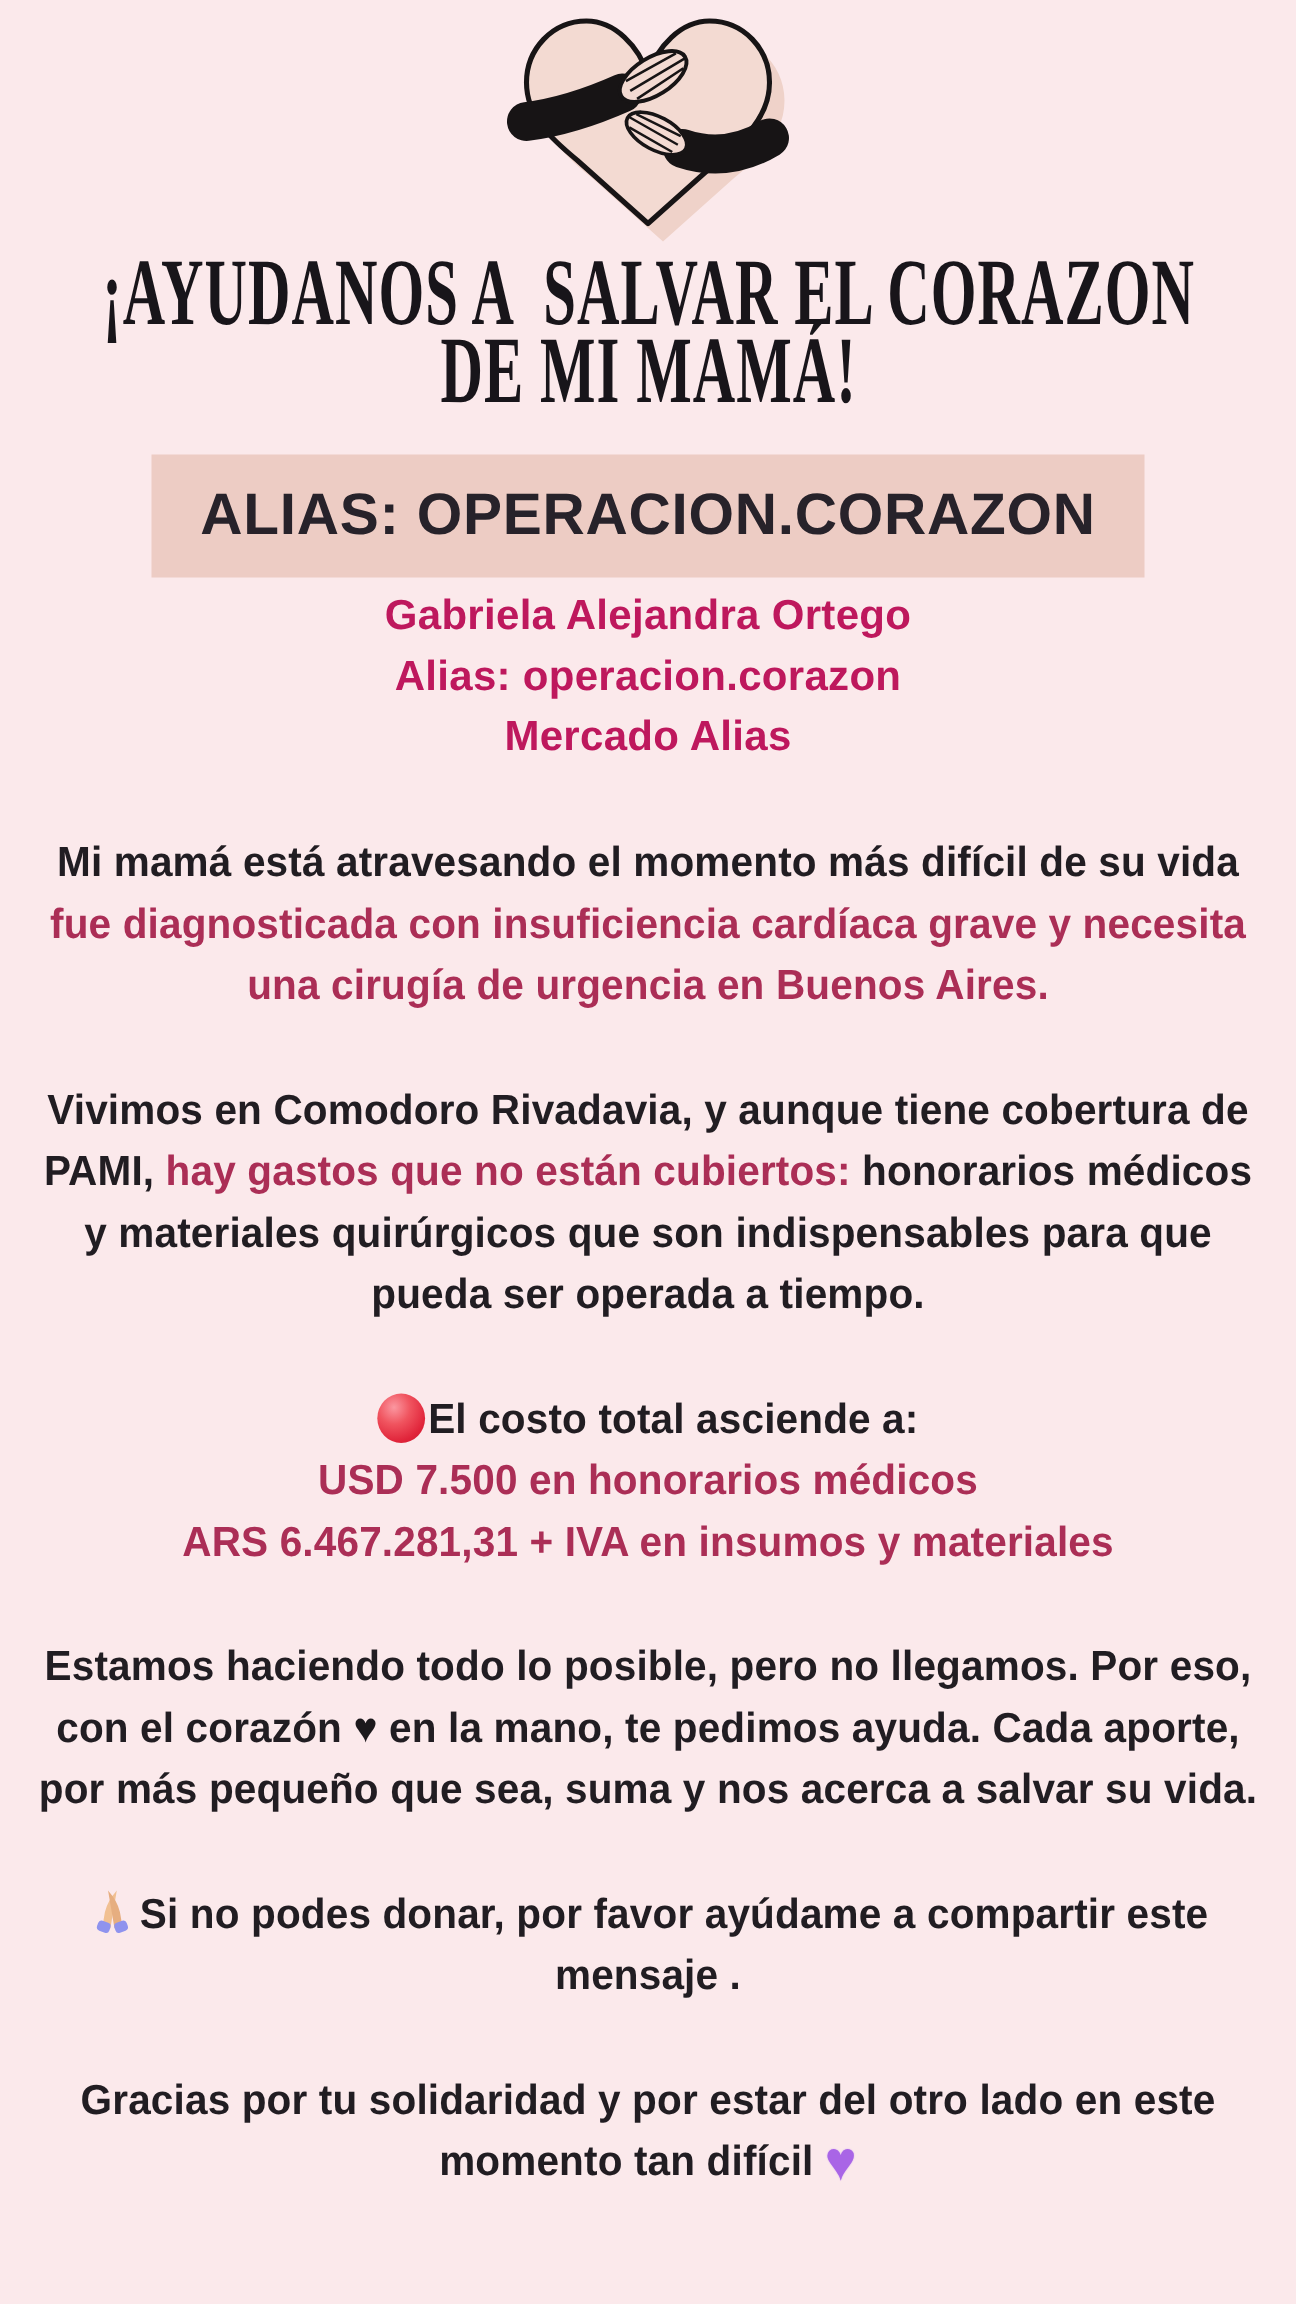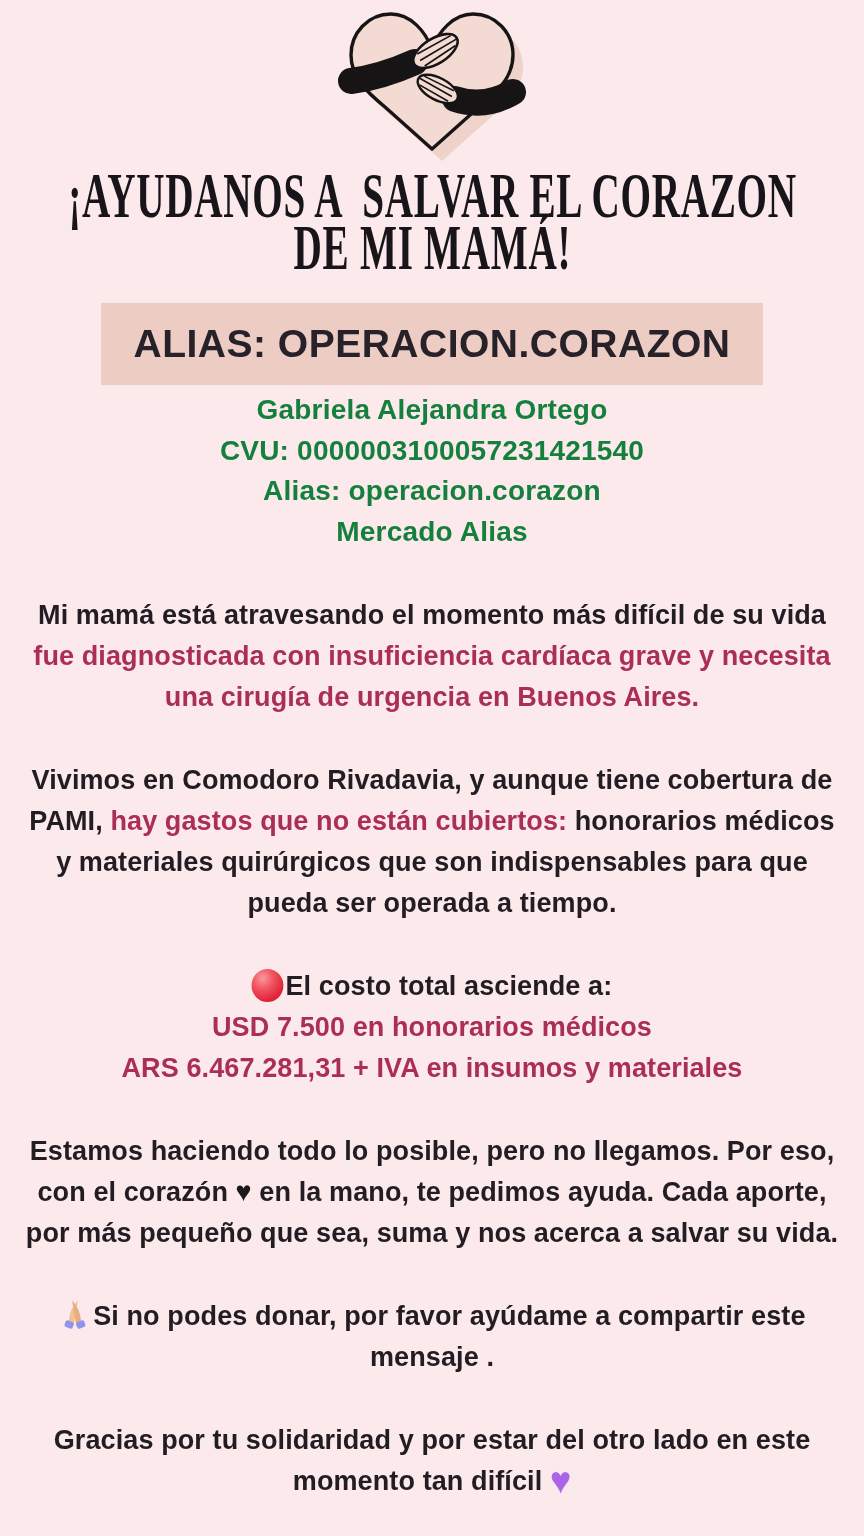--- a/index.html
+++ b/index.html
@@ -44,21 +44,21 @@
     background:var(--banner-background);
     display:flex;align-items:center;justify-content:center;
     flex:none;
   }
   .alias-banner span{
     font-size:39px;font-weight:700;letter-spacing:0.5px;color:#27222a;
   }
 
   .payment{margin-top:5px;text-align:center;flex:none;}
   .payment div{
-    font-size:28px;font-weight:700;line-height:40.5px;letter-spacing:0.2px;color:#15803d;
+    font-size:28px;font-weight:700;line-height:40.5px;letter-spacing:0.2px;color:#be185d;
   }
 
   .p{
     width:852px;
     margin:42px auto 0;
     font-size:28px;
     font-weight:700;
     line-height:41px;
     text-align:center;
     letter-spacing:0.1px;
@@ -113,21 +113,20 @@
       <div class="title-line">DE MI MAMÁ!</div>
     </div>
   </div>
 
   <div class="alias-banner">
     <span>ALIAS: OPERACION.CORAZON</span>
   </div>
 
   <div class="payment">
     <div>Gabriela Alejandra Ortego</div>
-    <div>CVU: 0000003100057231421540</div>
     <div>Alias: operacion.corazon</div>
     <div>Mercado Alias</div>
   </div>
 
   <div class="p">
     <span>Mi mamá está atravesando el momento más difícil de su vida</span>
     <span class="crimson" style="display:block">fue diagnosticada con insuficiencia cardíaca grave y necesita una cirugía de urgencia en Buenos Aires.</span>
   </div>
 
   <div class="p">

